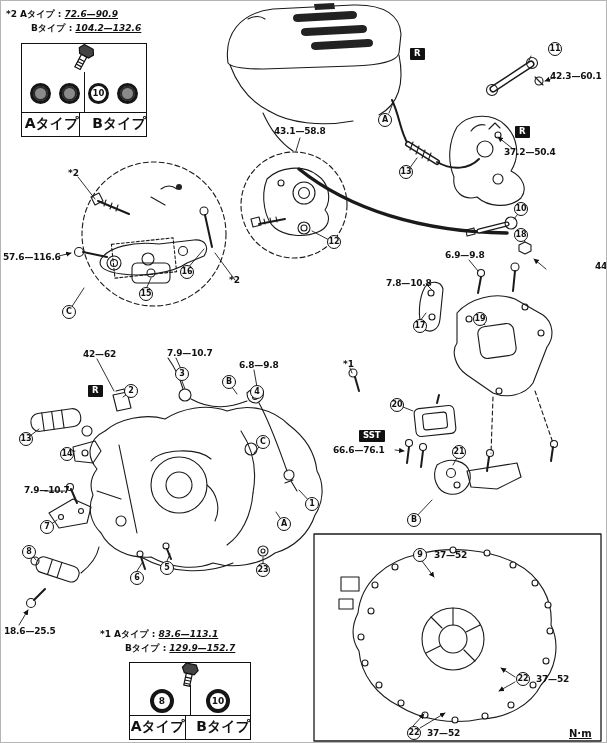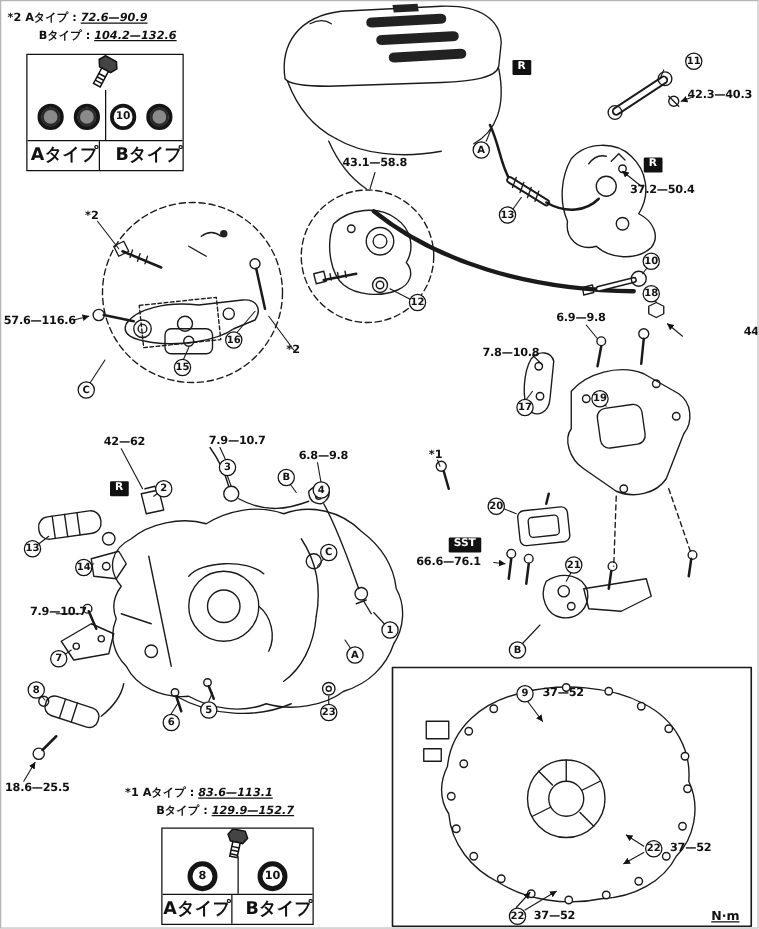--- a/index.html
+++ b/index.html
@@ -364,21 +364,21 @@
       <span>Aタイプ</span>
       <span>Bタイプ</span>
     </div>
   </div>
 
   <div id="label-layer">
       <div class="lbl note" style="left: 5px; top: 7px;"><span>*2 Aタイプ : </span><span class="u">72.6—90.9</span></div>
       <div class="lbl note" style="left: 30px; top: 21px;"><span>Bタイプ : </span><span class="u">104.2—132.6</span></div>
       <div class="lbl note" style="left: 99px; top: 627px;"><span>*1 Aタイプ : </span><span class="u">83.6—113.1</span></div>
       <div class="lbl note" style="left: 124px; top: 641px;"><span>Bタイプ : </span><span class="u">129.9—152.7</span></div>
-      <div class="lbl torque" style="left: 549px; top: 70px;">42.3—40.3</div>
+      <div class="lbl torque" style="left: 549px; top: 70px;">42.3—60.1</div>
       <div class="lbl torque" style="left: 503px; top: 146px;">37.2—50.4</div>
       <div class="lbl torque" style="left: 273px; top: 125px;">43.1—58.8</div>
       <div class="lbl torque" style="left: 2px; top: 251px;">57.6—116.6</div>
       <div class="lbl torque" style="left: 546px; top: 260px; margin-left: 48px;">44.0—61.0</div>
       <div class="lbl torque" style="left: 444px; top: 249px;">6.9—9.8</div>
       <div class="lbl torque" style="left: 385px; top: 277px;">7.8—10.8</div>
       <div class="lbl torque" style="left: 82px; top: 348px;">42—62</div>
       <div class="lbl torque" style="left: 166px; top: 347px;">7.9—10.7</div>
       <div class="lbl torque" style="left: 238px; top: 359px;">6.8—9.8</div>
       <div class="lbl torque" style="left: 23px; top: 484px;">7.9—10.7</div>

